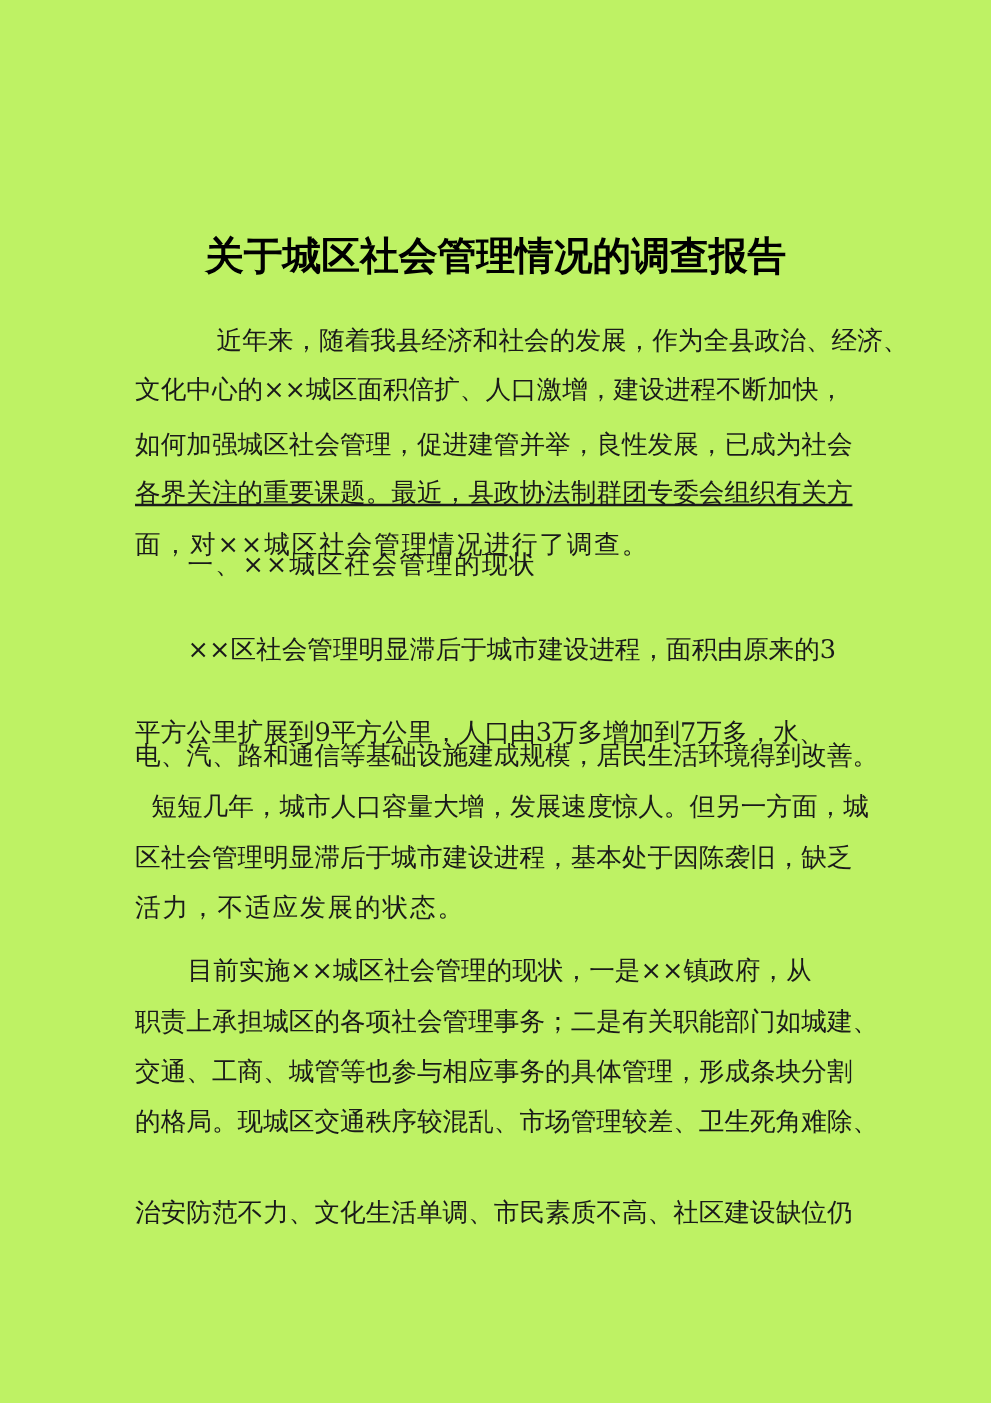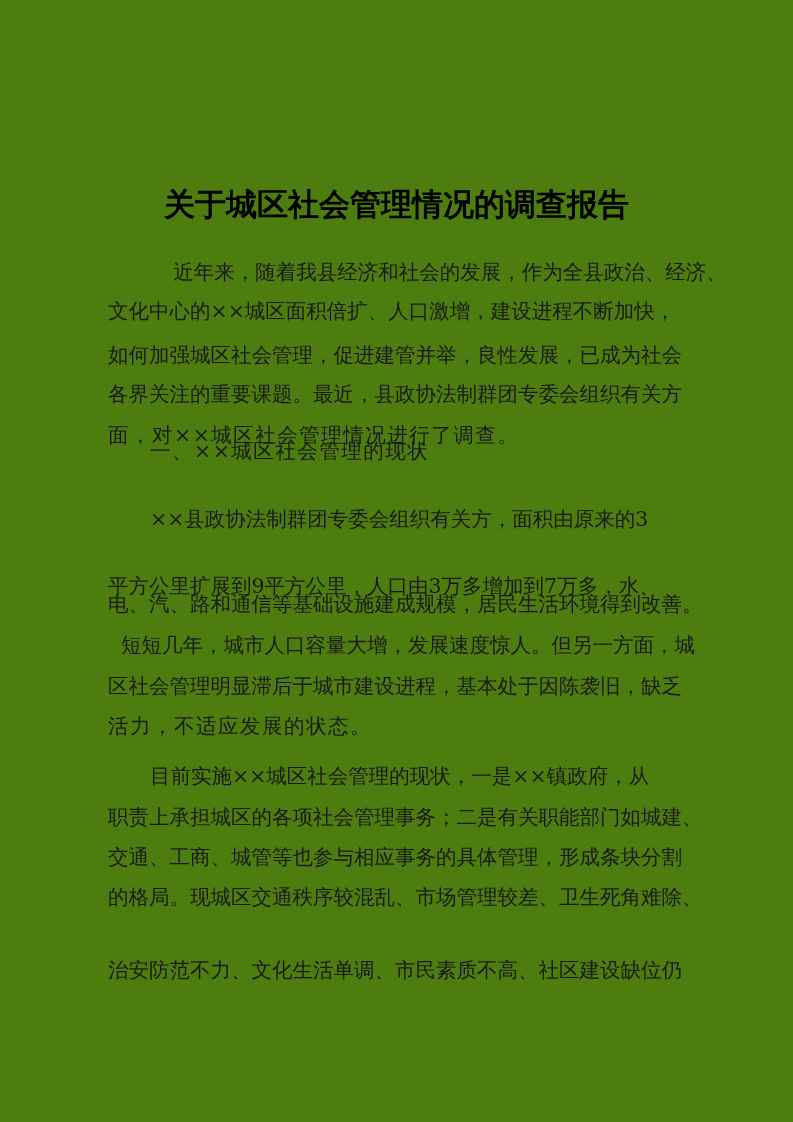--- a/index.html
+++ b/index.html
@@ -1,38 +1,38 @@
 <!DOCTYPE html>
 <html><head>
 <meta charset="utf-8">
 <style>
   html, body { margin: 0; padding: 0; background: #ffffff; }
   body { width: 793px; height: 1122px; position: relative; overflow: hidden;
          font-family: "DejaVu Serif", "Liberation Serif", serif; color: #111; }
-  .page { position: absolute; left: 0; top: 0; width: 793px; height: 1122px; background: #4d7c0f; }
+  .page { position: absolute; left: 0; top: 0; width: 793px; height: 1122px; background: #bef264; }
   .title { position: absolute; left: 0; width: 793px; top: 184px; text-align: center;
            font-family: "DejaVu Sans", "Liberation Sans", sans-serif; font-weight: bold;
            font-size: 31px; letter-spacing: 0px; color: #000; }
   .line { position: absolute; left: 108px; width: 600px; font-size: 20.5px; height: 28px;
           line-height: 28px; white-space: nowrap; letter-spacing: 1.5px; color: #1a1a1a; }
   .indent { left: 150px; }
 </style>
 </head>
 <body>
 
 <div class="page">
   <div class="title">关于城区社会管理情况的调查报告</div>
   <div id="body-lines">
       <div class="line indent" style="top: 258px; letter-spacing: 0px; text-align: center;">近年来，随着我县经济和社会的发展，作为全县政治、经济、</div>
       <div class="line" style="top: 297px; letter-spacing: 0px;">文化中心的××城区面积倍扩、人口激增，建设进程不断加快，</div>
       <div class="line" style="top: 341px; letter-spacing: 0px;">如何加强城区社会管理，促进建管并举，良性发展，已成为社会</div>
-      <div class="line" style="top: 380px; letter-spacing: 0px;">各界关注的重要课题。最近，县政协法制群团专委会组织有关方</div>
+      <div class="line" style="top: 380px; letter-spacing: 0px; text-decoration: underline;">各界关注的重要课题。最近，县政协法制群团专委会组织有关方</div>
       <div class="line" style="top: 421px;">面，对××城区社会管理情况进行了调查。</div>
       <div class="line indent" style="top: 437px;">一、××城区社会管理的现状</div>
-      <div class="line indent" style="top: 505px; letter-spacing: 0px;">××县政协法制群团专委会组织有关方，面积由原来的3</div>
+      <div class="line indent" style="top: 505px; letter-spacing: 0px;">××区社会管理明显滞后于城市建设进程，面积由原来的3</div>
       <div class="line" style="top: 572px; letter-spacing: 0px;">平方公里扩展到9平方公里，人口由3万多增加到7万多，水、</div>
       <div class="line" style="top: 590px; letter-spacing: 0px;">电、汽、路和通信等基础设施建成规模，居民生活环境得到改善。</div>
       <div class="line" style="top: 631px; letter-spacing: 0px; text-align: center;">短短几年，城市人口容量大增，发展速度惊人。但另一方面，城</div>
       <div class="line" style="top: 672px; letter-spacing: 0px;">区社会管理明显滞后于城市建设进程，基本处于因陈袭旧，缺乏</div>
       <div class="line" style="top: 712px;">活力，不适应发展的状态。</div>
       <div class="line indent" style="top: 762px; letter-spacing: 0px;">目前实施××城区社会管理的现状，一是××镇政府，从</div>
       <div class="line" style="top: 803px; letter-spacing: 0px;">职责上承担城区的各项社会管理事务；二是有关职能部门如城建、</div>
       <div class="line" style="top: 843px; letter-spacing: 0px;">交通、工商、城管等也参与相应事务的具体管理，形成条块分割</div>
       <div class="line" style="top: 883px; letter-spacing: 0px;">的格局。现城区交通秩序较混乱、市场管理较差、卫生死角难除、</div>
       <div class="line" style="top: 923px; letter-spacing: 0px; margin-top: 33px;">治安防范不力、文化生活单调、市民素质不高、社区建设缺位仍</div>

